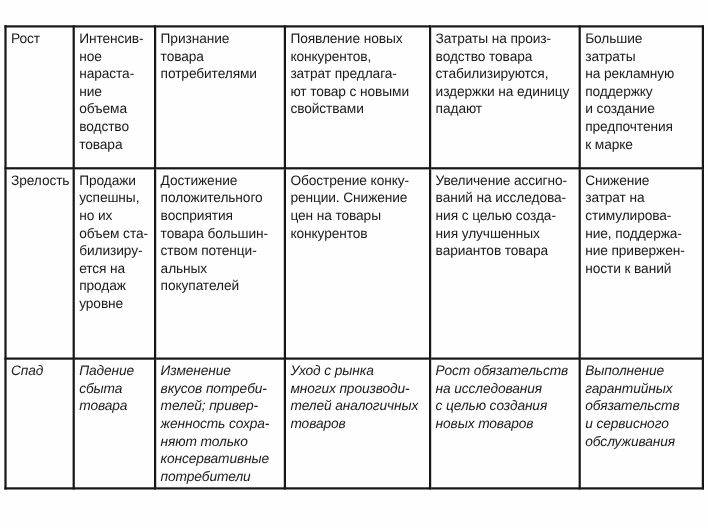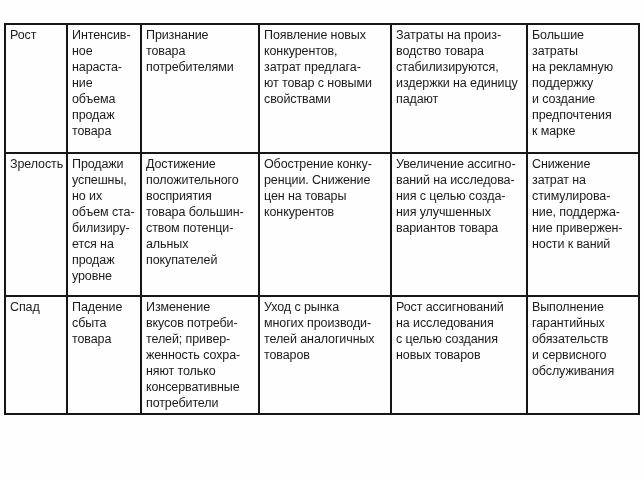--- a/index.html
+++ b/index.html
@@ -28,22 +28,22 @@
     vertical-align: top;
     padding: 2px 3px 2px 4px;
     font-size: 12.5px;
     line-height: 16px;
     color: #1b1b1b;
     white-space: pre-line;
     overflow: hidden;
     letter-spacing: -0.1px;
   }
   tr.row-growth   { height: 129px; }
-  tr.row-maturity { height: 143px; }
-  tr.row-decline  { height: 114px; }
+  tr.row-maturity { height: 173px; }
+  tr.row-decline  { height: 114px; font-style: italic; }
 </style>
 </head>
 <body>
 
 <div class="page">
   <table class="lifecycle">
     <colgroup>
       <col style="width:62px">
       <col style="width:74px">
       <col style="width:118px">
@@ -52,21 +52,21 @@
       <col style="width:112px">
     </colgroup>
     <tbody>
       <tr class="row-growth">
         <td>Рост</td>
         <td>Интенсив-
 ное
 нараста-
 ние
 объема
-продаж
+водство
 товара</td>
         <td>Признание
 товара
 потребителями</td>
         <td>Появление новых
 конкурентов,
 затрат предлага-
 ют товар с новыми
 свойствами</td>
         <td>Затраты на произ-
@@ -124,21 +124,21 @@
 вкусов потреби-
 телей; привер-
 женность сохра-
 няют только
 консервативные
 потребители</td>
         <td>Уход с рынка
 многих производи-
 телей аналогичных
 товаров</td>
-        <td>Рост ассигнований
+        <td>Рост обязательств
 на исследования
 с целью создания
 новых товаров</td>
         <td>Выполнение
 гарантийных
 обязательств
 и сервисного
 обслуживания</td>
       </tr>
     </tbody>

